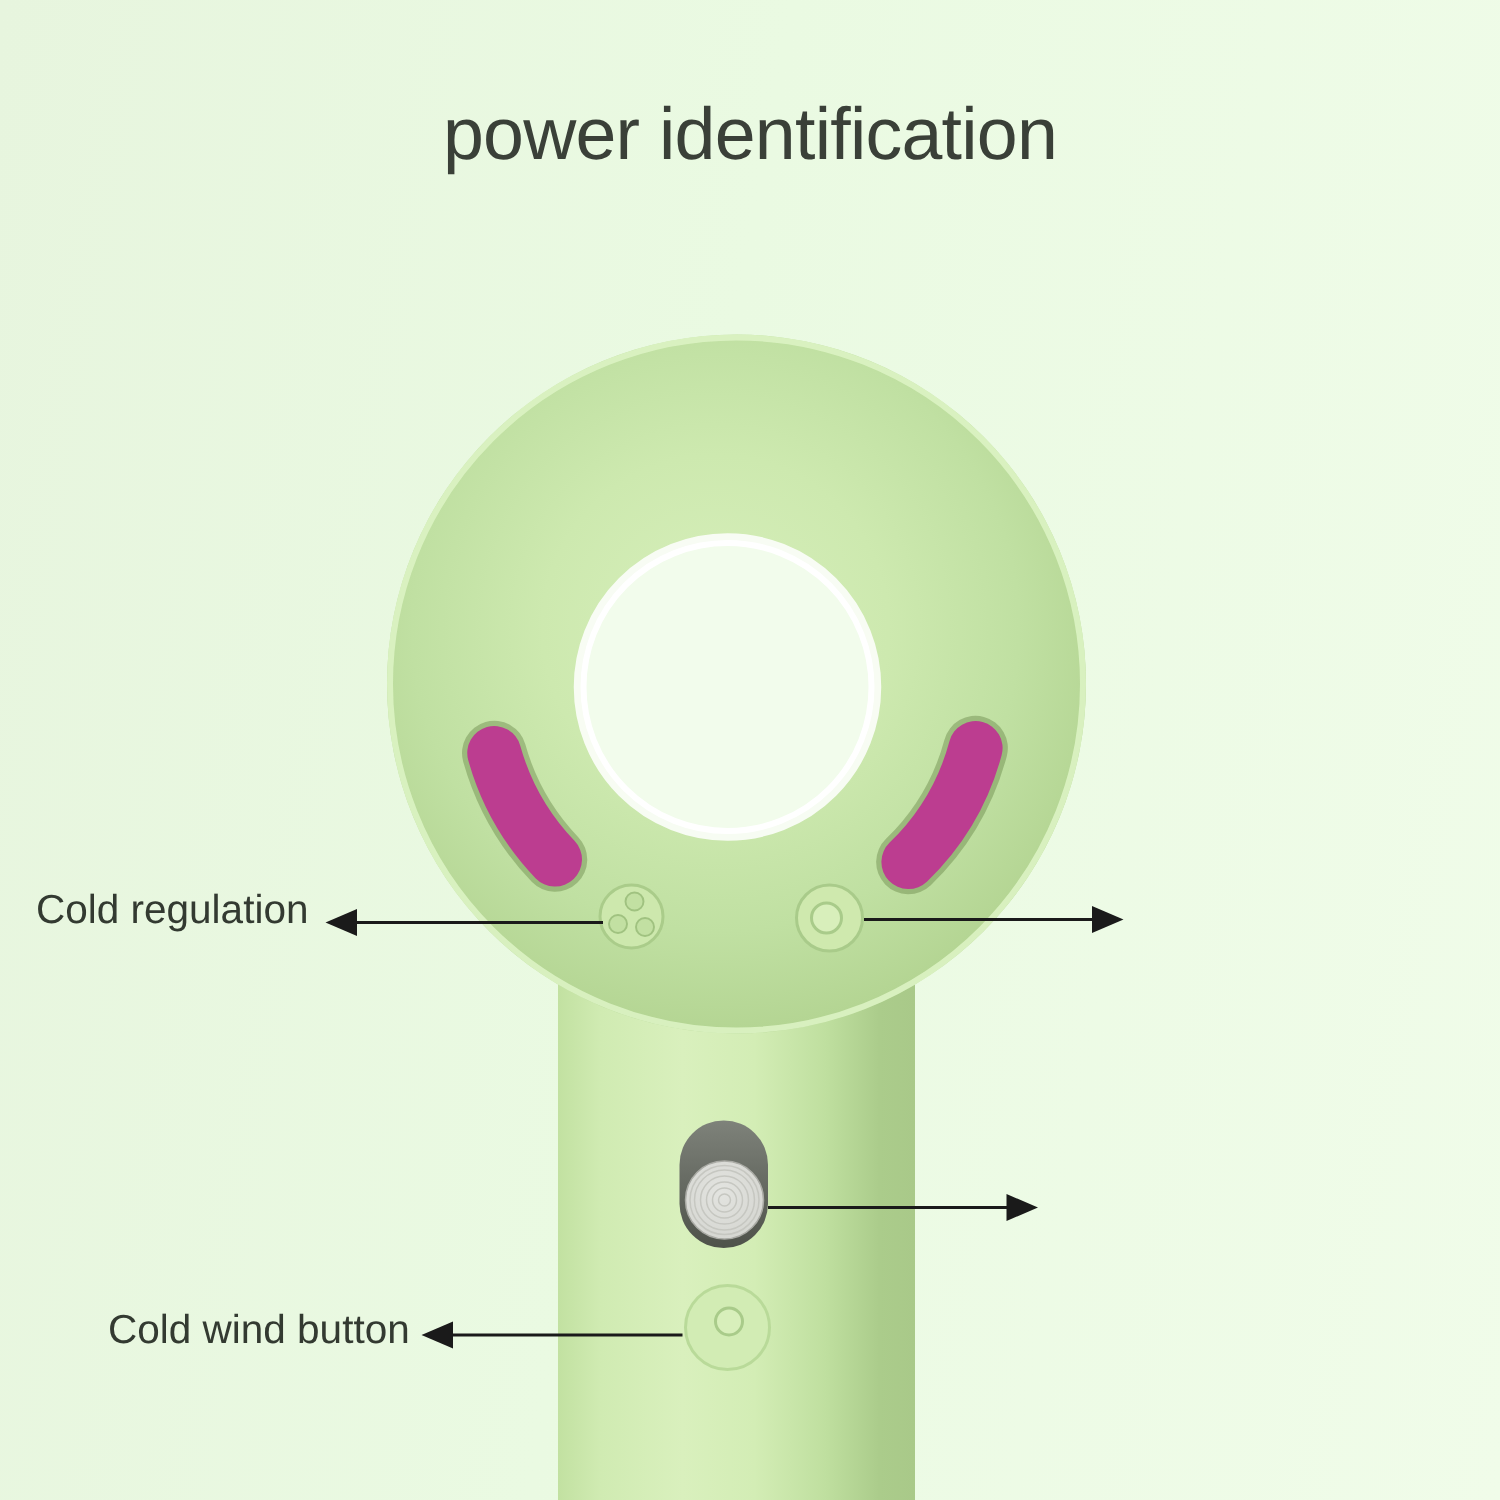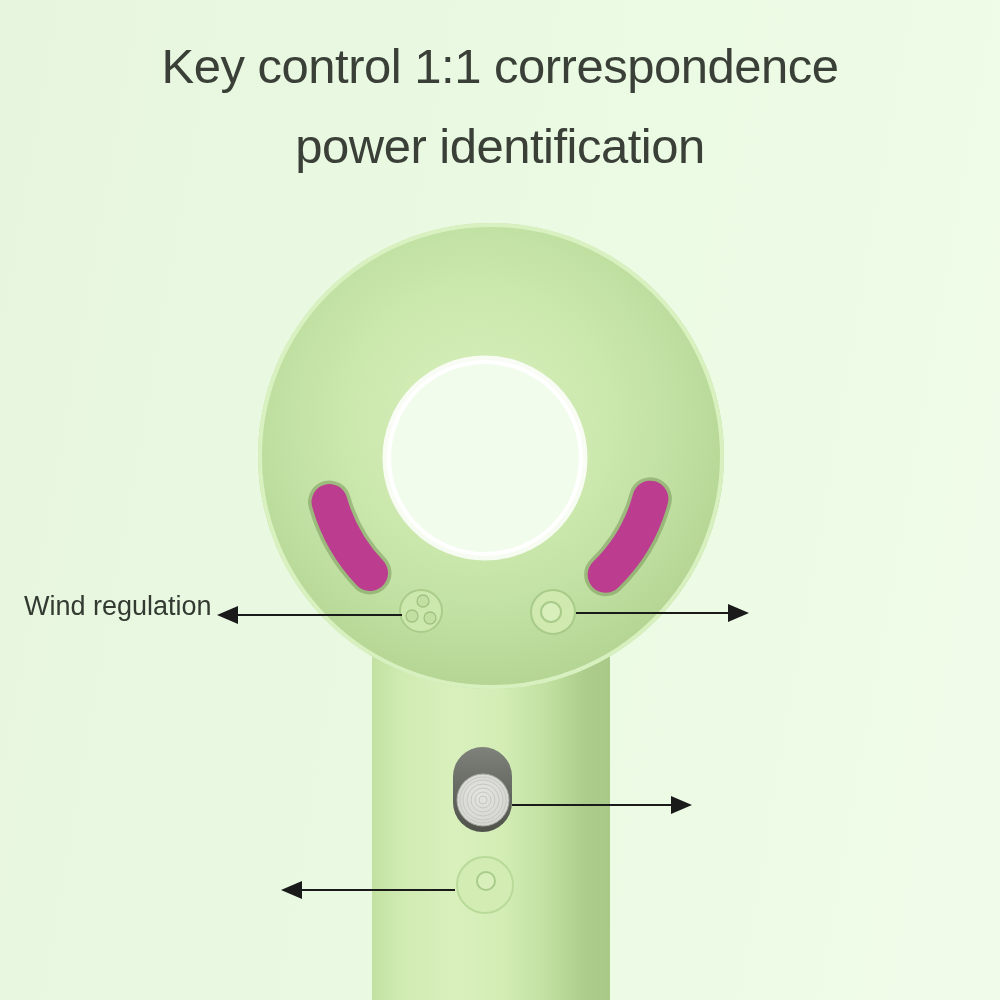--- a/index.html
+++ b/index.html
@@ -48,21 +48,20 @@
   .label-temperature { left: 706px; top: 629px; }
   .label-power       { left: 706px; top: 790px; }
   .label-cold        { left: 72px;  top: 871px; }
 </style>
 </head>
 <body>
 
 <div class="stage">
 
   <div class="title">
-    <div class="title-line1">Key control 1:1 correspondence</div>
     <div class="title-line2">power identification</div>
   </div>
 
   <svg class="dryer-svg" width="1000" height="1000" viewBox="0 0 1000 1000">
     <defs>
       <linearGradient id="handleGrad" x1="0" y1="0" x2="1" y2="0">
         <stop offset="0" stop-color="#c2e1a1"></stop>
         <stop offset="0.12" stop-color="#d0ebb2"></stop>
         <stop offset="0.35" stop-color="#d9f0bd"></stop>
         <stop offset="0.55" stop-color="#d3edb5"></stop>
@@ -143,18 +142,19 @@
       <polygon points="749,613 728,604 728,622" fill="#1a1a1a" stroke="none"></polygon>
 
       <line x1="512" y1="805" x2="674" y2="805"></line>
       <polygon points="692,805 671,796 671,814" fill="#1a1a1a" stroke="none"></polygon>
 
       <line x1="455" y1="890" x2="298" y2="890"></line>
       <polygon points="281,890 302,881 302,899" fill="#1a1a1a" stroke="none"></polygon>
     </g>
   </svg>
 
-  <div class="callout-label label-wind">Wind regulation</div>
+  <div class="callout-label label-wind">Cold regulation</div>
 
 
 
+  <div class="callout-label label-cold">Cold wind button</div>
 
 </div>
 
 </body></html>

